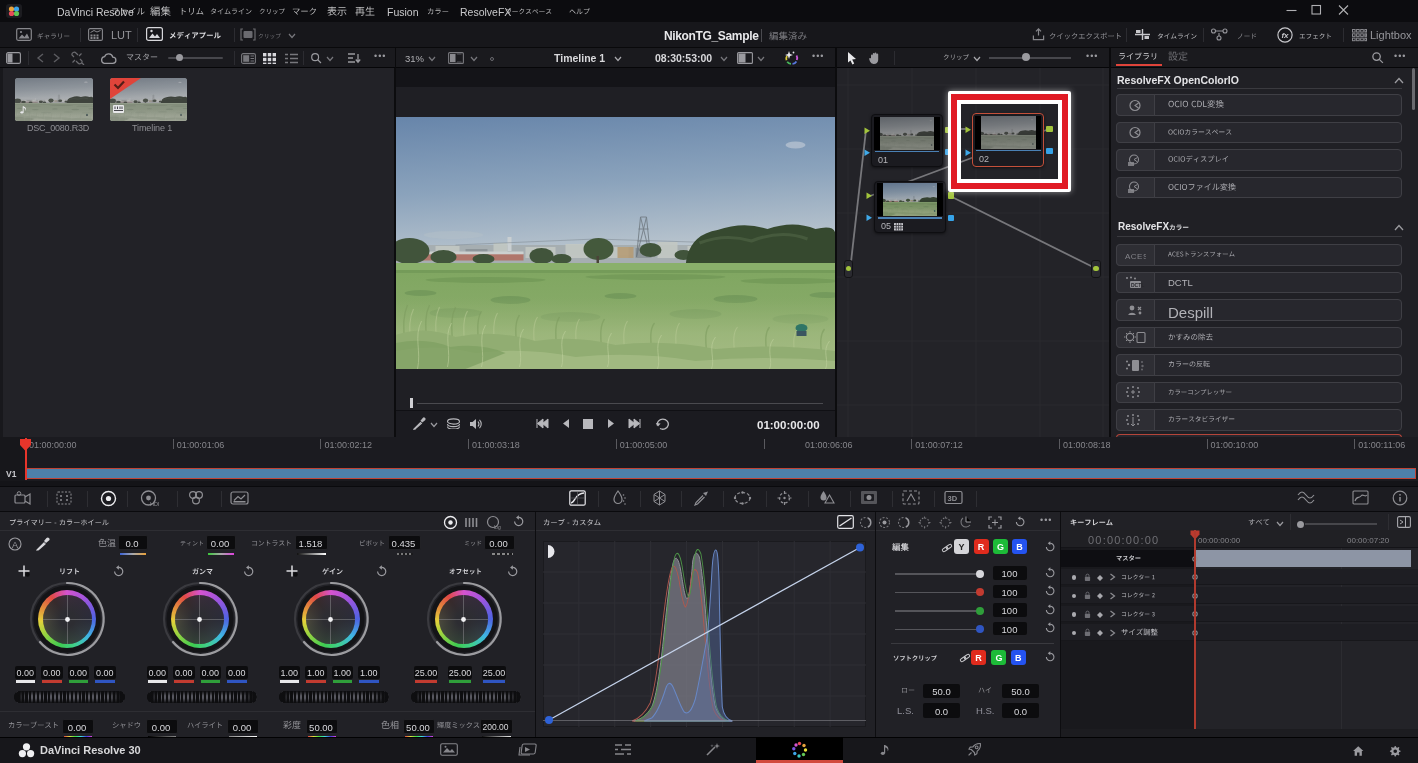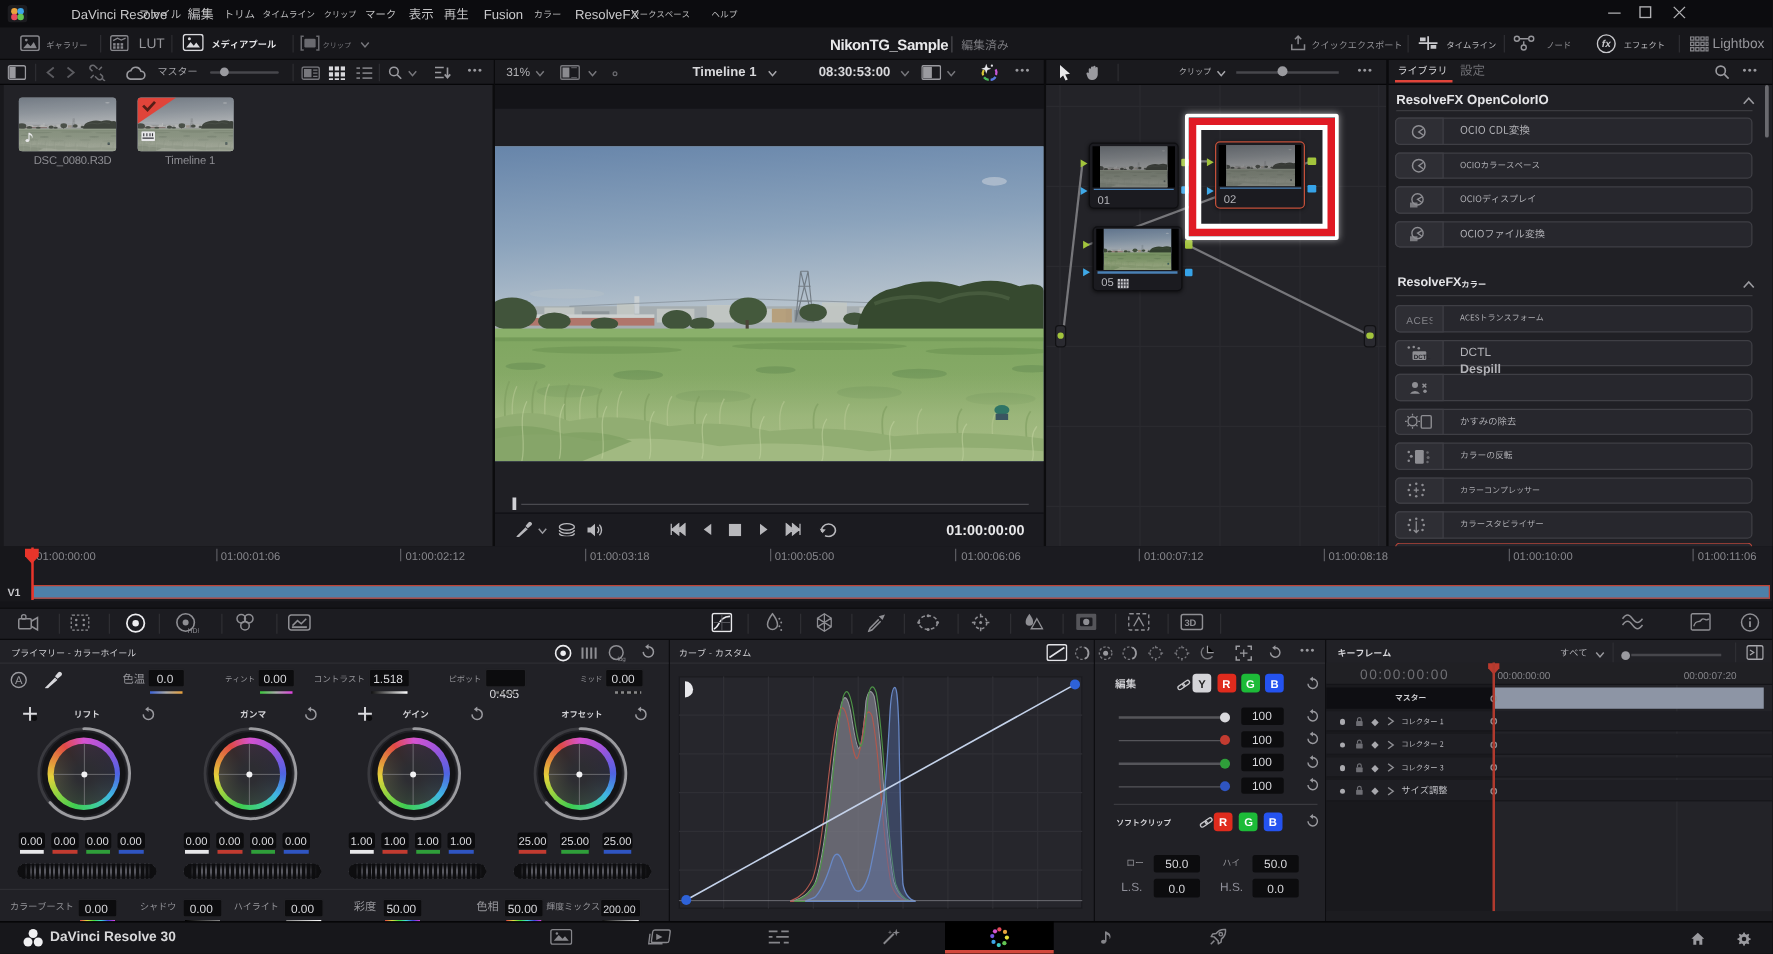--- a/index.html
+++ b/index.html
@@ -906,21 +906,21 @@
   </svg>
 <div style="position:absolute;left:1168px;top:276.5px;font-size:9.5px;color:#b2b2b7;font-weight:400;letter-spacing:0px;white-space:nowrap;">DCTL</div>
 <div style="position:absolute;left:1116px;top:299px;width:286px;height:21.5px;background:#27272d;border:1px solid #3f3f45;border-radius:4px"></div>
 <div style="position:absolute;left:1116px;top:299px;width:39px;height:21.5px;background:#2e2e34;border:1px solid #3f3f45;border-radius:4px 0 0 4px;border-right:1px solid #3f3f45"></div>
 <svg style="position:absolute;left:1124px;top:302.5px" width="22" height="15" viewBox="0 0 22 15">
     <circle cx="8" cy="5" r="2.4" fill="#8e8e93"></circle>
     <path d="M4,12 A4.5,4 0 0 1 12,12 Z" fill="#8e8e93"></path>
     <path d="M14,4 L17,7 M17,4 L14,7" stroke="#8e8e93" stroke-width="1.2"></path>
     <circle cx="16" cy="10" r="1.4" fill="#8e8e93"></circle>
   </svg>
-<div style="position:absolute;left:1168px;top:290px;font-size:10px;color:#b2b2b7;font-weight:700;letter-spacing:0px;white-space:nowrap;">Despill</div>
+<div style="position:absolute;left:1168px;top:304px;font-size:15px;color:#b2b2b7;font-weight:400;letter-spacing:0px;white-space:nowrap;">Despill</div>
 <div style="position:absolute;left:1116px;top:326.5px;width:286px;height:21.5px;background:#27272d;border:1px solid #3f3f45;border-radius:4px"></div>
 <div style="position:absolute;left:1116px;top:326.5px;width:39px;height:21.5px;background:#2e2e34;border:1px solid #3f3f45;border-radius:4px 0 0 4px;border-right:1px solid #3f3f45"></div>
 <svg style="position:absolute;left:1124px;top:330.0px" width="22" height="15" viewBox="0 0 22 15">
     <circle cx="6" cy="7" r="3.6" fill="none" stroke="#8e8e93" stroke-width="1.1"></circle>
     <g stroke="#8e8e93" stroke-width="1">
       <path d="M6,1 L6,2.4 M6,11.6 L6,13 M0,7 L1.4,7 M10.6,7 L12,7 M2,3 L3,4 M9,10 L10,11 M2,11 L3,10 M9,4 L10,3"></path>
     </g>
     <rect x="13" y="2.5" width="8" height="10" rx="1" fill="none" stroke="#8e8e93" stroke-width="1.1"></rect>
   </svg>
 <svg style="position:absolute;left:1168px;top:331.5px;" width="45.0" height="10.8" viewBox="0 0 6000 1100">
@@ -1020,21 +1020,21 @@
 <div style="position:absolute;left:29.0px;top:440px;font-size:9px;color:#86868b;font-weight:400;letter-spacing:0px;white-space:nowrap;">01:00:00:00</div>
 <div style="position:absolute;left:172.7px;top:439px;width:1px;height:10px;background:#5a5a5f"></div>
 <div style="position:absolute;left:176.7px;top:440px;font-size:9px;color:#86868b;font-weight:400;letter-spacing:0px;white-space:nowrap;">01:00:01:06</div>
 <div style="position:absolute;left:320.4px;top:439px;width:1px;height:10px;background:#5a5a5f"></div>
 <div style="position:absolute;left:324.4px;top:440px;font-size:9px;color:#86868b;font-weight:400;letter-spacing:0px;white-space:nowrap;">01:00:02:12</div>
 <div style="position:absolute;left:468.09999999999997px;top:439px;width:1px;height:10px;background:#5a5a5f"></div>
 <div style="position:absolute;left:472.09999999999997px;top:440px;font-size:9px;color:#86868b;font-weight:400;letter-spacing:0px;white-space:nowrap;">01:00:03:18</div>
 <div style="position:absolute;left:615.8px;top:439px;width:1px;height:10px;background:#5a5a5f"></div>
 <div style="position:absolute;left:619.8px;top:440px;font-size:9px;color:#86868b;font-weight:400;letter-spacing:0px;white-space:nowrap;">01:00:05:00</div>
 <div style="position:absolute;left:763.5px;top:439px;width:1px;height:10px;background:#5a5a5f"></div>
-<div style="position:absolute;left:769px;top:440px;font-size:9px;color:#86868b;font-weight:400;letter-spacing:0px;white-space:nowrap;">01:00:06:06</div>
+<div style="position:absolute;left:805px;top:440px;font-size:9px;color:#86868b;font-weight:400;letter-spacing:0px;white-space:nowrap;">01:00:06:06</div>
 <div style="position:absolute;left:911.1999999999999px;top:439px;width:1px;height:10px;background:#5a5a5f"></div>
 <div style="position:absolute;left:915.1999999999999px;top:440px;font-size:9px;color:#86868b;font-weight:400;letter-spacing:0px;white-space:nowrap;">01:00:07:12</div>
 <div style="position:absolute;left:1058.8999999999999px;top:439px;width:1px;height:10px;background:#5a5a5f"></div>
 <div style="position:absolute;left:1062.8999999999999px;top:440px;font-size:9px;color:#86868b;font-weight:400;letter-spacing:0px;white-space:nowrap;">01:00:08:18</div>
 <div style="position:absolute;left:1206.6px;top:439px;width:1px;height:10px;background:#5a5a5f"></div>
 <div style="position:absolute;left:1210.6px;top:440px;font-size:9px;color:#86868b;font-weight:400;letter-spacing:0px;white-space:nowrap;">01:00:10:00</div>
 <div style="position:absolute;left:1354.3px;top:439px;width:1px;height:10px;background:#5a5a5f"></div>
 <div style="position:absolute;left:1358.3px;top:440px;font-size:9px;color:#86868b;font-weight:400;letter-spacing:0px;white-space:nowrap;">01:00:11:06</div>
 <div style="position:absolute;left:0px;top:481px;width:1418px;height:5px;background:#141418"></div>
 <div style="position:absolute;left:6px;top:468.5px;font-size:8.5px;color:#c8c8cc;font-weight:700;letter-spacing:0px;white-space:nowrap;">V1</div>
@@ -1245,21 +1245,21 @@
 <div style="position:absolute;left:297px;top:552.5px;width:29px;height:2.5px;background:linear-gradient(90deg,#111,#fff)"></div>
 <svg style="position:absolute;left:359px;top:538px;" width="26.0" height="11.0" viewBox="0 0 4000 1100">
     <g fill="#98989d" transform="translate(0,860) scale(1,-1)">
       <use href="#q77" x="0"></use>
       <use href="#q78" x="1000"></use>
       <use href="#q13" x="2000"></use>
       <use href="#q6" x="3000"></use>
     </g>
   </svg>
 <div style="position:absolute;left:388px;top:535px;width:33px;height:15px;background:#0c0c0e;border-radius:2px;border:1px solid #222226"></div>
-<div style="position:absolute;left:388px;top:538px;font-size:9.5px;color:#d8d8dc;font-weight:400;letter-spacing:0px;white-space:nowrap;margin-top:12px;">
+<div style="position:absolute;left:388px;top:538px;font-size:9.5px;color:#d8d8dc;font-weight:400;letter-spacing:0px;white-space:nowrap;">
     <center style="width:31px">0.435</center>
   </div>
 <div style="position:absolute;left:397px;top:552.5px;width:16px;height:2.5px;background:repeating-linear-gradient(90deg,#777 0 2px,#1a1a1c 2px 4px)"></div>
 <svg style="position:absolute;left:464px;top:538px;" width="18.0" height="11.0" viewBox="0 0 3000 1100">
     <g fill="#98989d" transform="translate(0,860) scale(1,-1)">
       <use href="#q79" x="0"></use>
       <use href="#q13" x="1000"></use>
       <use href="#q40" x="2000"></use>
     </g>
   </svg>

